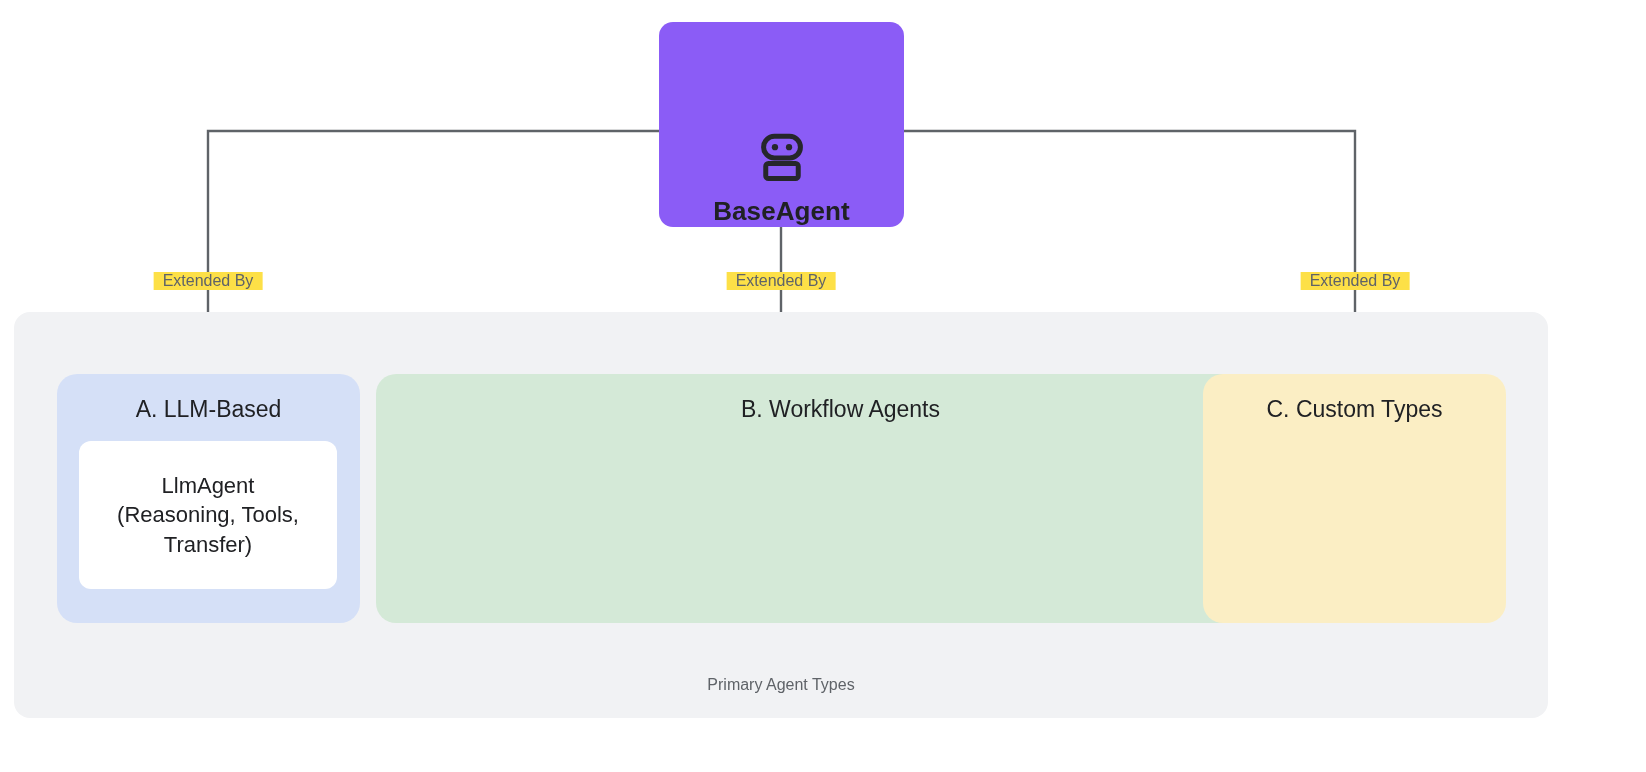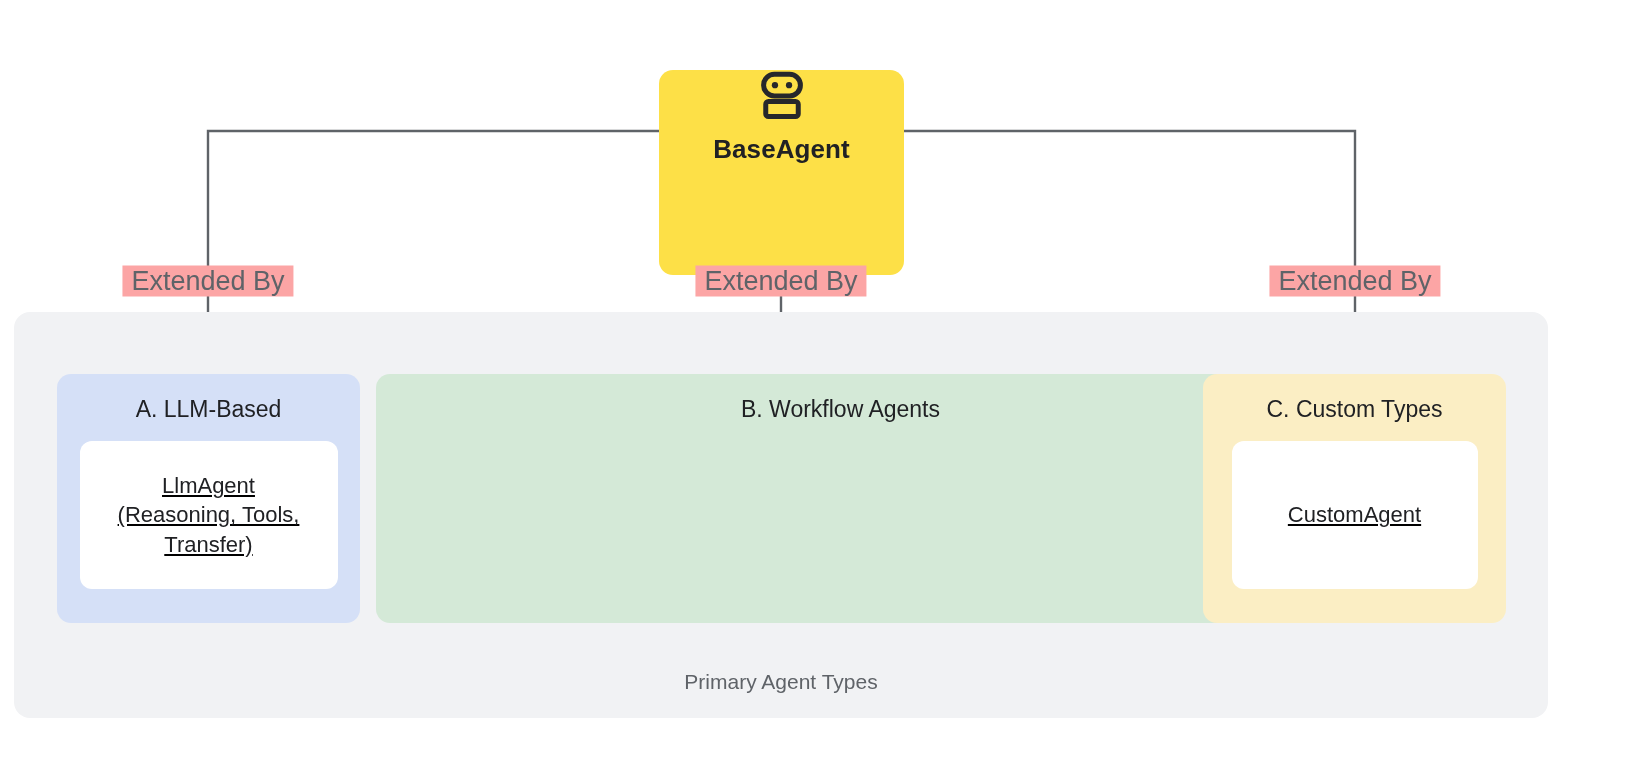--- a/index.html
+++ b/index.html
@@ -28,48 +28,47 @@
     pointer-events: none;
   }
 
   
   .root-card {
     position: absolute;
     left: 659px;
     top: 22px;
     width: 245px;
     height: 205px;
-    background: #fde047;
+    background: #8b5cf6;
     border-radius: 14px;
     display: flex;
     flex-direction: column;
     align-items: center;
-    justify-content: flex-start;
-    box-sizing: border-box;
-    margin-top: 48px;
+    justify-content: flex-end;
+    box-sizing: border-box;
   }
   .root-icon {
     width: 52px;
     height: 52px;
     display: block;
     margin-bottom: 12px;
   }
   .root-label {
     font-size: 26px;
     font-weight: bold;
     color: #202124;
     letter-spacing: 0.1px;
   }
 
   
   .edge-label {
     position: absolute;
-    font-size: 27px;
+    font-size: 16px;
     color: #5f6368;
-    background: #fca5a5;
+    background: #fde047;
     padding: 0 9px;
     transform: translate(-50%, -50%);
     white-space: nowrap;
   }
 
   
   .group-outer {
     position: absolute;
     left: 14px;
     top: 312px;
@@ -78,49 +77,48 @@
     background: #f1f2f4;
     border-radius: 16px;
     box-sizing: border-box;
   }
   .group-outer-label {
     position: absolute;
     left: 0;
     right: 0;
     bottom: 24px;
     text-align: center;
-    font-size: 21px;
+    font-size: 16px;
     color: #5f6368;
   }
 
   
   .cat {
     position: absolute;
-    border-radius: 14px;
+    border-radius: 20px;
     box-sizing: border-box;
     display: flex;
     flex-direction: column;
     align-items: center;
   }
   .cat-title {
     font-size: 23px;
     color: #202124;
     margin-top: 22px;
     margin-bottom: 18px;
     white-space: nowrap;
   }
   .cat-row {
     display: flex;
     flex-direction: row;
     gap: 19px;
     padding: 0 22px 22px 22px;
     box-sizing: border-box;
     width: 100%;
-    justify-content: center;
-    text-decoration: underline;
+    justify-content: flex-start;
   }
   .leaf {
     background: #ffffff;
     border-radius: 12px;
     display: flex;
     align-items: center;
     justify-content: center;
     text-align: center;
     font-size: 22px;
     color: #202124;
@@ -204,18 +202,15 @@
       <div class="leaf">LlmAgent<br>(Reasoning, Tools,<br>Transfer)</div>
     </div>
   </div>
 
   <div class="cat" id="cat-workflow">
     <div class="cat-title">B. Workflow Agents</div>
   </div>
 
   <div class="cat" id="cat-custom">
     <div class="cat-title">C. Custom Types</div>
-    <div class="cat-row">
-      <div class="leaf">CustomAgent</div>
-    </div>
   </div>
 
 </div>
 
 </body></html>

